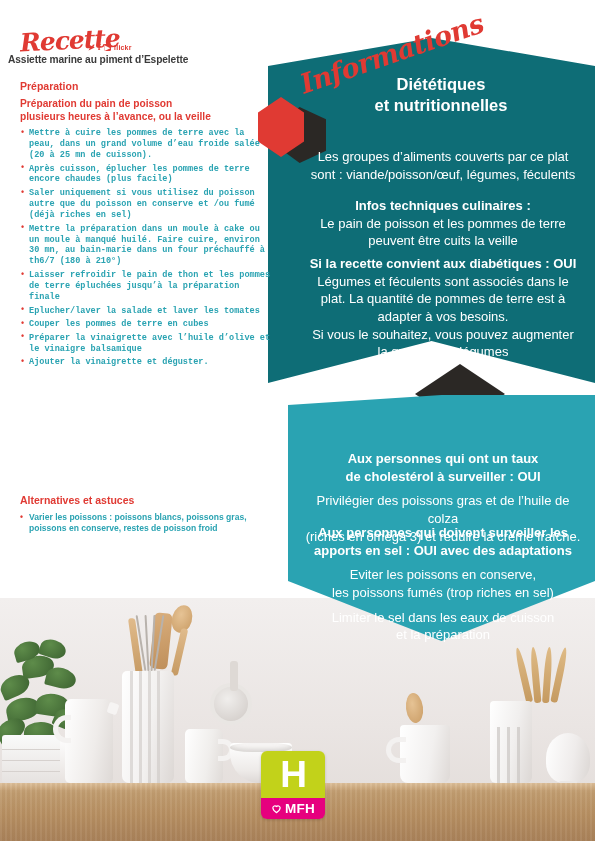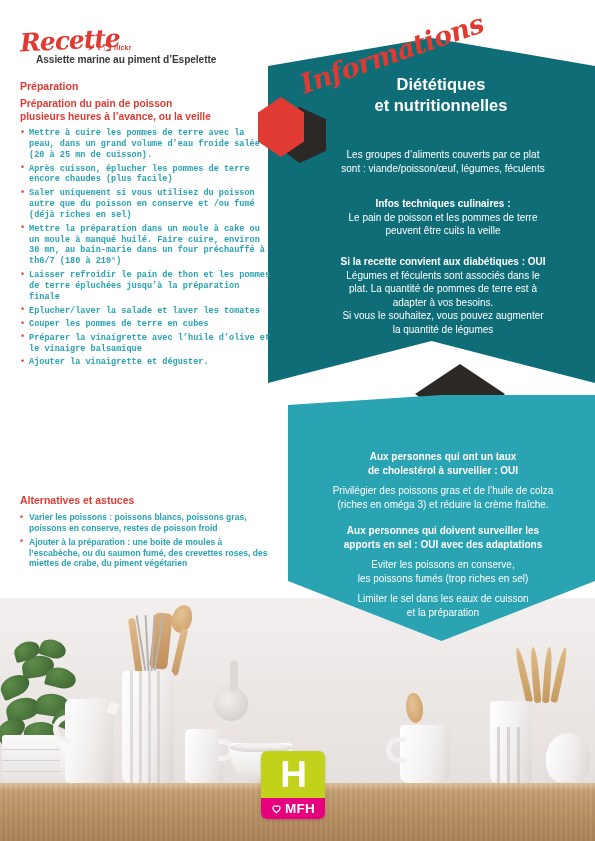--- a/index.html
+++ b/index.html
@@ -232,21 +232,21 @@
   }
   .info-title {
     position:absolute; left:300px; top:74px; width:282px;
     text-align:center; color:#ffffff;
     font-size:16.5px; font-weight:700; line-height:1.3;
   }
 
   .rp-block {
     position:absolute; width:282px; left:302px;
     color:#ffffff; text-align:center;
-    font-size:10px; line-height:1.36;
+    font-size:13px; line-height:1.36;
   }
   .rp-block b { font-weight:700; }
   .rp-block .sp { display:block; height:7px; }
 
   
   .logo-script {
     position:absolute; left:20px; top:26px;
     font-family:"DejaVu Serif", serif;
     font-style:italic; font-weight:700;
     font-size:25px; color:#e03a33;
@@ -262,21 +262,21 @@
     color:#e03a33; font-size:7px; font-weight:700;
   }
   .sq {
     width:7px; height:7px; background:#e03a33;
     border-radius:1.5px; color:#fff !important;
     font-size:5px; line-height:7px;
   }
   .flickr-txt { font-size:5.5px; letter-spacing:.2px; }
 
   .recipe-sub {
-    position:absolute; left:36px; top:54px;
+    position:absolute; left:8px; top:54px;
     font-size:10.2px; font-weight:700; color:#3b3b3b;
     letter-spacing:-0.1px;
   }
 
   .h-prep {
     position:absolute; left:20px; top:80px;
     font-size:10.5px; font-weight:700; color:#e03a33;
   }
   .h-sub {
     position:absolute; left:20px; top:98px; width:246px;
@@ -456,21 +456,20 @@
       <li>Eplucher/laver la salade et laver les tomates</li>
       <li>Couper les pommes de terre en cubes</li>
       <li>Préparer la vinaigrette avec l’huile d’olive et le vinaigre balsamique</li>
       <li>Ajouter la vinaigrette et déguster.</li>
     </ul>
 
   <div class="h-alt">Alternatives et astuces</div>
 
   <ul class="steps" id="steps-alt">
       <li>Varier les poissons : poissons blancs, poissons gras, poissons en conserve, restes de poisson froid</li>
-      <li>Ajouter à la préparation : une boite de moules à l’escabèche, ou du saumon fumé, des crevettes roses, des miettes de crabe, du piment végétarien</li>
     </ul>
 
   <div class="info-script">Informations</div>
 
   <div class="info-title">
     <span>Diététiques</span><br>
     <span>et nutritionnelles</span>
   </div>
 
   <div class="rp-block" style="top:148px">

